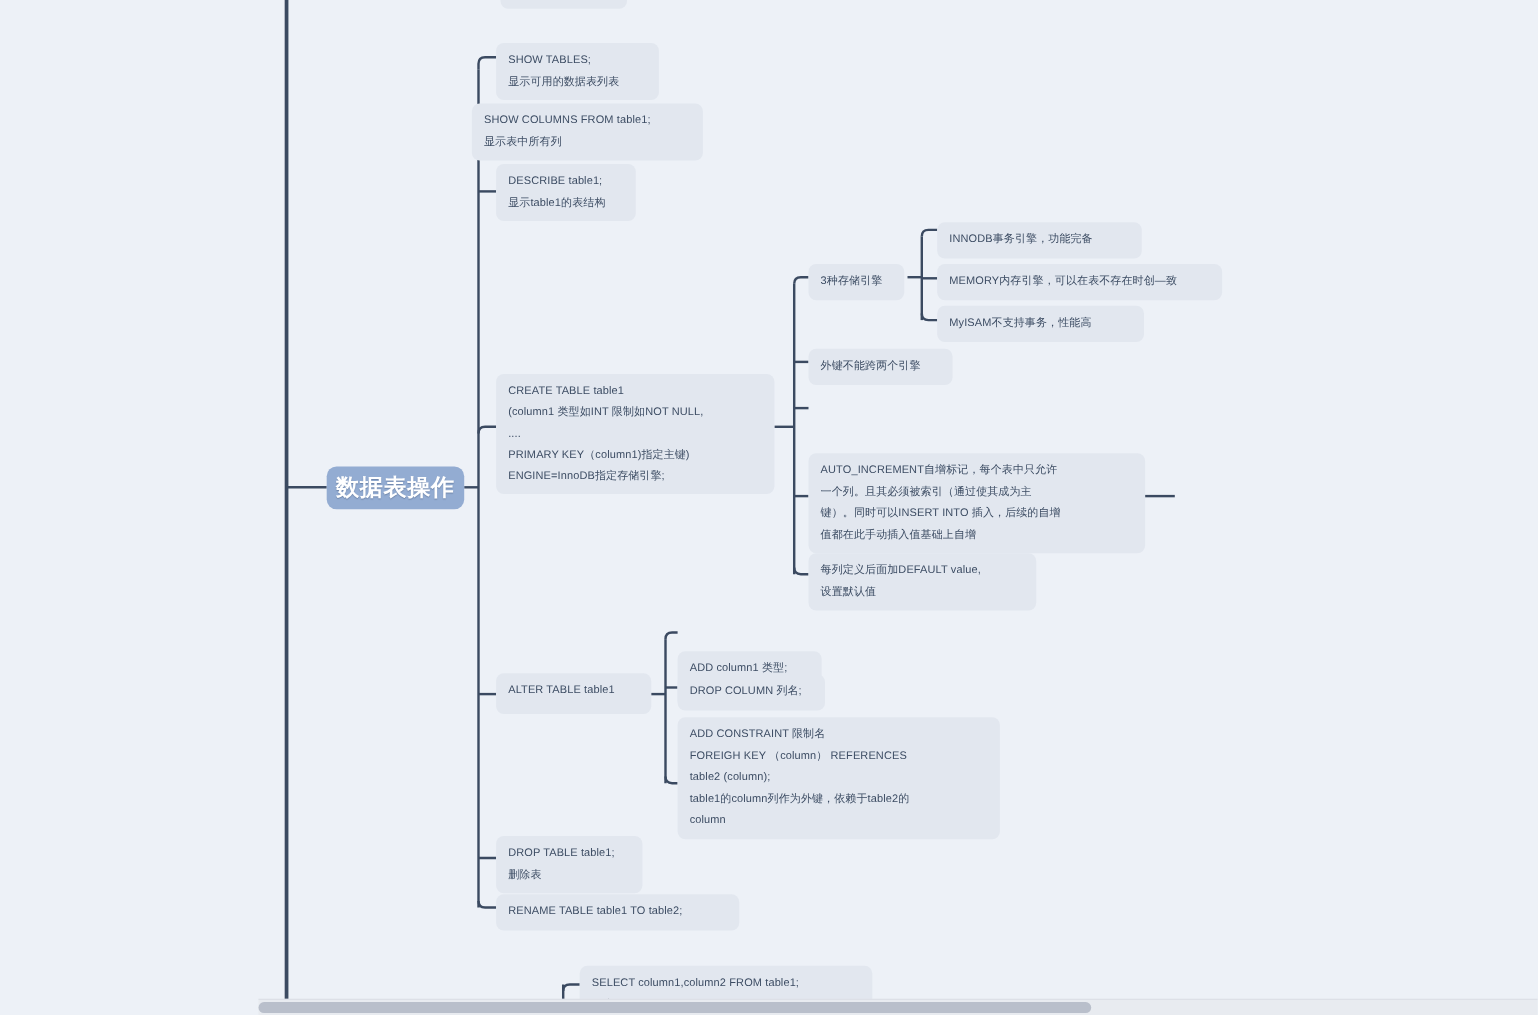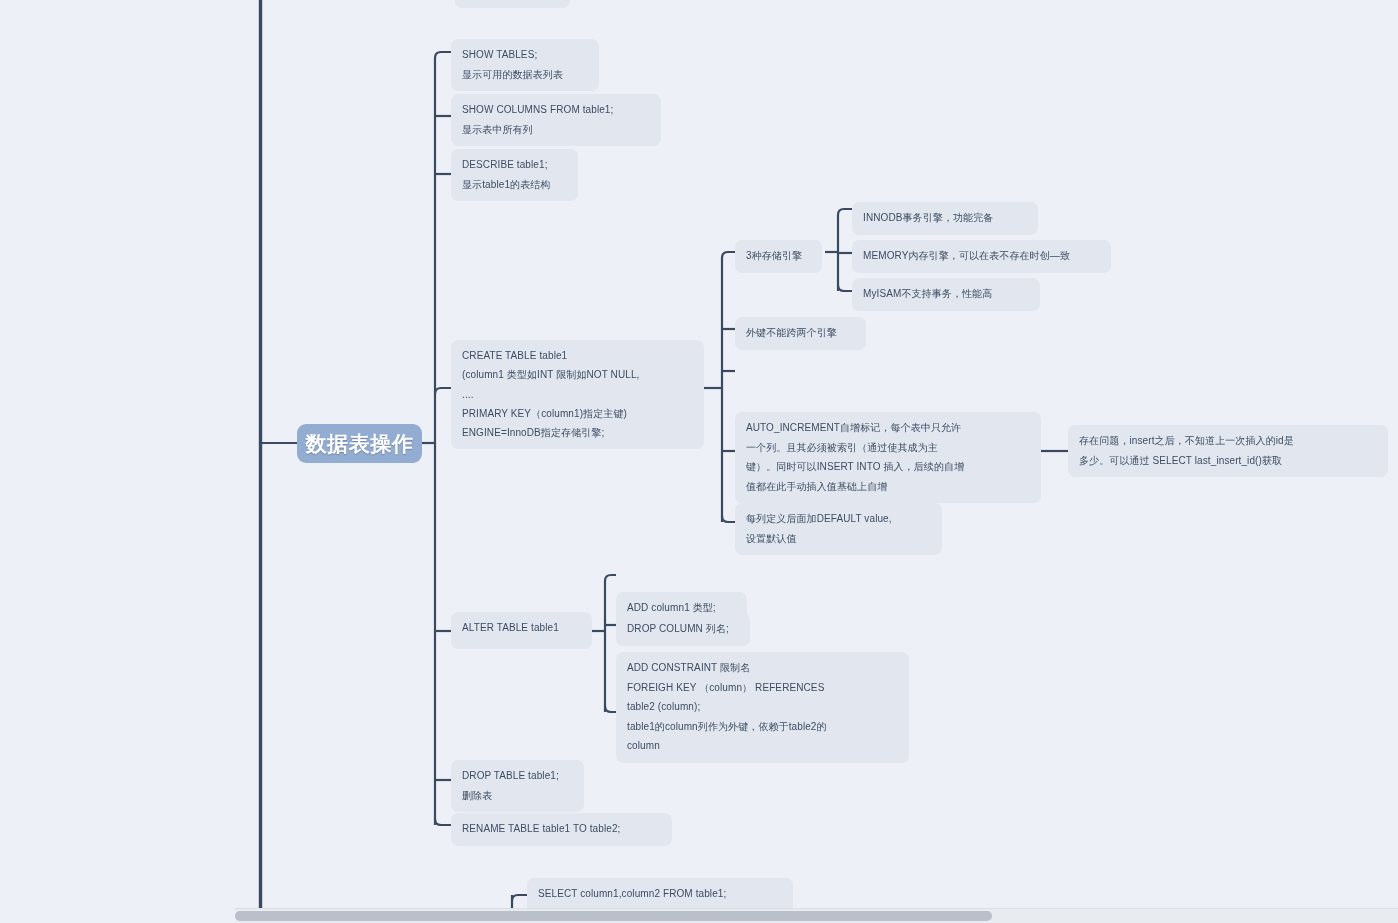--- a/index.html
+++ b/index.html
@@ -149,21 +149,21 @@
     <path d="M512 901 Q512 895 518 895 L527 895"></path>
   </svg>
 
   <div class="node plain clipped-top" style="left:455px; top:-6px; width:115px; height:14px;"></div>
 
   <div class="root-node" style="left:297px; top:424px; width:125px; height:39px;">数据表操作</div>
 
   <div class="node plain" style="left:451px; top:39px; width:148px;">SHOW TABLES;
 显示可用的数据表列表</div>
 
-  <div class="node plain" style="left:451px; top:94px; width:210px;">SHOW COLUMNS FROM table1;
+  <div class="node plain" style="left:429px; top:94px; width:210px;">SHOW COLUMNS FROM table1;
 显示表中所有列</div>
 
   <div class="node plain" style="left:451px; top:149px; width:127px;">DESCRIBE table1;
 显示table1的表结构</div>
 
   <div class="node plain" style="left:451px; top:340px; width:253px; line-height:19.3px;">CREATE TABLE table1
 (column1 类型如INT 限制如NOT NULL,
 ....
 PRIMARY KEY（column1)指定主键)
 ENGINE=InnoDB指定存储引擎;</div>
@@ -190,22 +190,20 @@
 
   <div class="node plain" style="left:735px; top:503px; width:207px;">每列定义后面加DEFAULT value,
 设置默认值</div>
 
   <div class="node plain" style="left:852px; top:202px; width:186px;">INNODB事务引擎，功能完备</div>
 
   <div class="node plain" style="left:852px; top:240px; width:259px;">MEMORY内存引擎，可以在表不存在时创—致</div>
 
   <div class="node plain" style="left:852px; top:278px; width:188px;">MyISAM不支持事务，性能高</div>
 
-  <div class="node plain" style="left:1068px; top:425px; width:320px;">存在问题，insert之后，不知道上一次插入的id是
-多少。可以通过 SELECT last_insert_id()获取</div>
 
   <div class="node plain" style="left:616px; top:556px; width:131px;margin-top:36px;">ADD column1 类型;
 修改表，添加列</div>
 
   <div class="node plain" style="left:616px; top:613px; width:134px;">DROP COLUMN 列名;</div>
 
   <div class="node plain" style="left:616px; top:652px; width:293px;">ADD CONSTRAINT 限制名
 FOREIGH KEY （column） REFERENCES
 table2 (column);
 table1的column列作为外键，依赖于table2的

